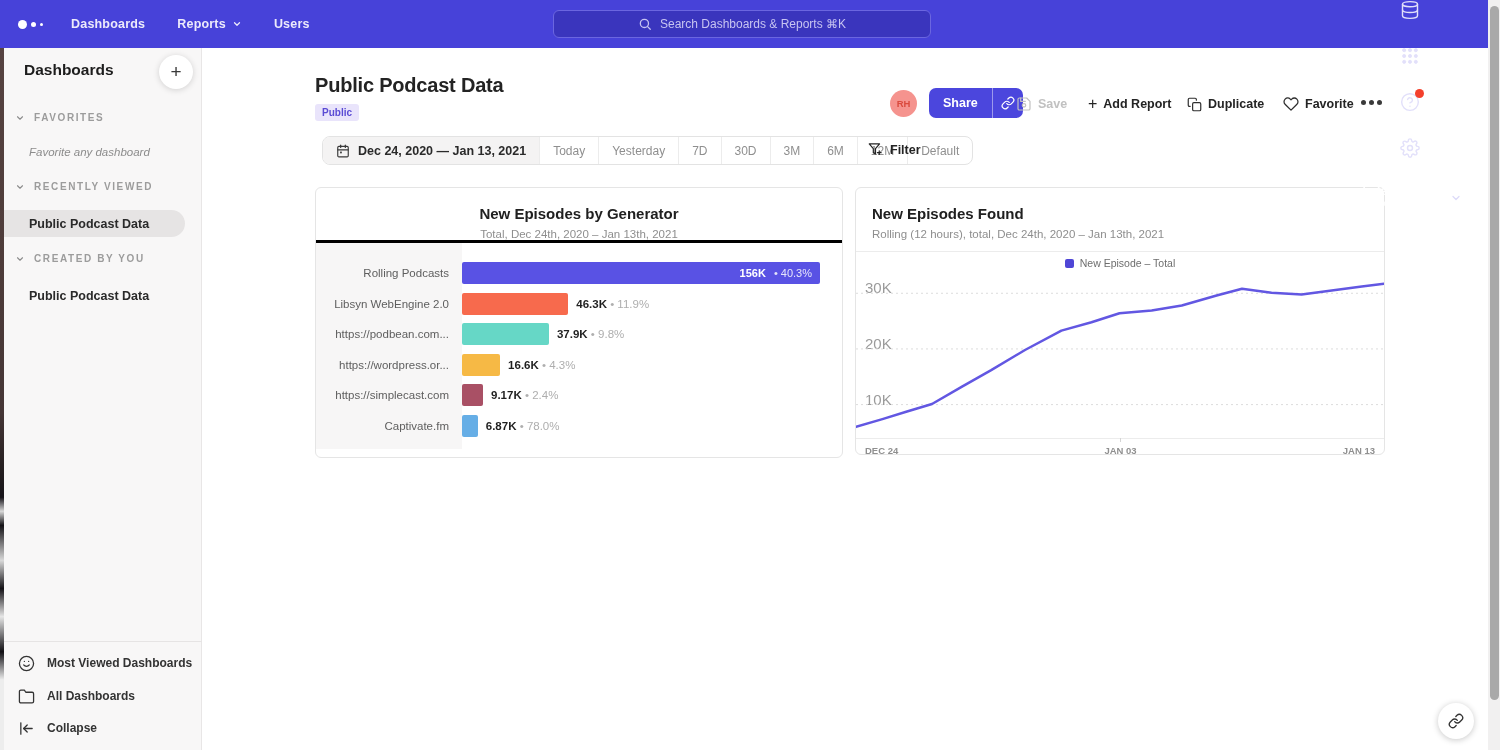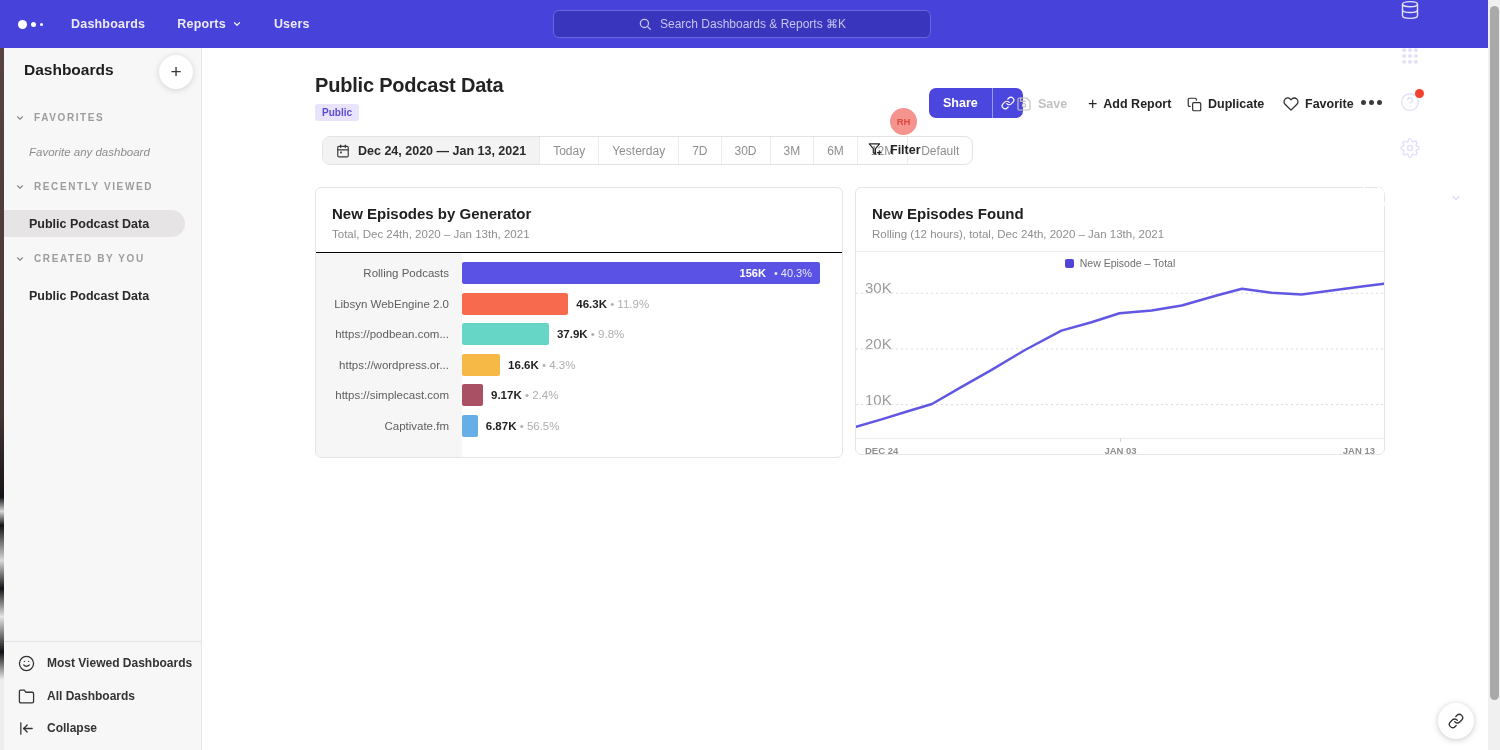--- a/index.html
+++ b/index.html
@@ -38,21 +38,21 @@
   .sb-item.active { background:#e6e4e4; border-radius:0 14px 14px 0; }
   .sb-divider { position:absolute; left:0; top:593px; width:198px; border-top:1px solid #e6e4e4; }
   .sb-foot { position:absolute; left:0; width:198px; height:30px; display:flex; align-items:center; gap:12px; padding-left:14px; font-size:12px; font-weight:700; color:#333; cursor:pointer; }
   .sb-foot svg { stroke:#333; flex:none; }
 
   
   .page-title { position:absolute; left:315px; top:74px; font-size:20px; font-weight:700; color:#232323; letter-spacing:-.2px; }
   .page-badge { position:absolute; left:315px; top:104px; background:#e9e4fb; color:#5a4bd4; font-size:10px; font-weight:700; padding:3px 7px; border-radius:3px; }
 
   
-  .avatar { position:absolute; left:890px; top:90px; width:27px; height:27px; border-radius:50%; background:#f5938e; color:#da4a3e; font-size:9.5px; font-weight:700; display:flex; align-items:center; justify-content:center; cursor:pointer;margin-top:18px; }
+  .avatar { position:absolute; left:890px; top:90px; width:27px; height:27px; border-radius:50%; background:#f5938e; color:#da4a3e; font-size:9.5px; font-weight:700; display:flex; align-items:center; justify-content:center; cursor:pointer; }
   .share-group { position:absolute; left:929px; top:88px; height:30px; display:flex; border-radius:7px; overflow:hidden; cursor:pointer; }
   .share-main { background:#4b46dd; color:#fff; font-size:12.5px; font-weight:700; padding:0 14px; display:flex; align-items:center; }
   .share-link { background:#4b46dd; border-left:1px solid rgba(255,255,255,.45); width:31px; display:flex; align-items:center; justify-content:center; }
   .hdr-btn { position:absolute; top:95px; height:18px; display:flex; align-items:center; gap:6px; font-size:12.5px; font-weight:700; color:#242424; cursor:pointer; white-space:nowrap; }
   .hdr-btn svg { flex:none; }
   .hdr-btn.disabled { color:#c1c1c1; cursor:default; }
   .hdr-btn .plus-glyph { font-size:16px; font-weight:500; color:#242424; line-height:1; }
   .more-dots { position:absolute; left:1361px; top:100px; display:flex; gap:3px; cursor:pointer; }
   .more-dots i { width:5px; height:5px; border-radius:50%; background:#3a3a3a; display:block; }
 
@@ -62,21 +62,21 @@
   .date-seg.current { background:#f4f3f3; color:#2a2a2a; font-weight:700; font-size:12.5px; gap:8px; border-left:none;justify-content:flex-end; }
   .filter-btn { position:absolute; left:868px; top:142px; display:flex; align-items:center; gap:7px; font-size:12.5px; font-weight:700; color:#242424; cursor:pointer; }
 
   
   .card { position:absolute; background:#fff; border:1px solid #e5e5e5; border-radius:6px; overflow:hidden; }
   .card-1 { left:315px; top:187px; width:528px; height:271px; }
   .card-2 { left:855px; top:187px; width:530px; height:268px; }
   .card-hd { padding:17px 16px 0 16px; }
   .card-title { font-size:15px; font-weight:700; color:#202020; }
   .card-sub { font-size:11.5px; color:#8e8e8e; margin-top:6px; }
-  .card-1 .card-hd { border-bottom:1px solid #000000; padding-bottom:12px; }
+  .card-1 .card-hd { border-bottom:3px solid #000000; padding-bottom:0;text-align:center; }
   .card-2 .card-hd { border-bottom:1px solid #ececec; padding-bottom:11px; }
 
   
   .bar-body { display:flex; height:206px; }
   .bar-labels-col { width:146px; background:#f7f6f6; flex:none; }
   .bar-rows { position:absolute; left:0; top:64px; width:528px; height:194px; padding-top:6px; }
   .bar-row { display:flex; align-items:center; height:30.5px; }
   .bar-label { width:146px; flex:none; text-align:right; padding-right:13px; font-size:11.5px; color:#5e5e5e; }
   .bar-track { position:relative; flex:1; height:22px; display:flex; align-items:center; }
   .bar-fill { position:relative; height:22px; border-radius:2px; flex:none; }
@@ -364,21 +364,21 @@
           <div class="bar-label">https://simplecast.com</div>
           <div class="bar-track">
             <div class="bar-fill" style="width: 21.044px; background: rgb(169, 80, 101);"></div>
             <span class="bar-val-out"><b>9.17K</b><span class="dot"> • </span><span class="pct">2.4%</span></span>
           </div>
         </div>
         <div class="bar-row">
           <div class="bar-label">Captivate.fm</div>
           <div class="bar-track">
             <div class="bar-fill" style="width: 15.7658px; background: rgb(102, 174, 230);"></div>
-            <span class="bar-val-out"><b>6.87K</b><span class="dot"> • </span><span class="pct">56.5%</span></span>
+            <span class="bar-val-out"><b>6.87K</b><span class="dot"> • </span><span class="pct">78.0%</span></span>
           </div>
         </div>
       </div>
   </div>
 
   <div class="card card-2">
     <div class="card-hd">
       <div class="card-title">New Episodes Found</div>
       <div class="card-sub">Rolling (12 hours), total, Dec 24th, 2020 – Jan 13th, 2021</div>
     </div>

